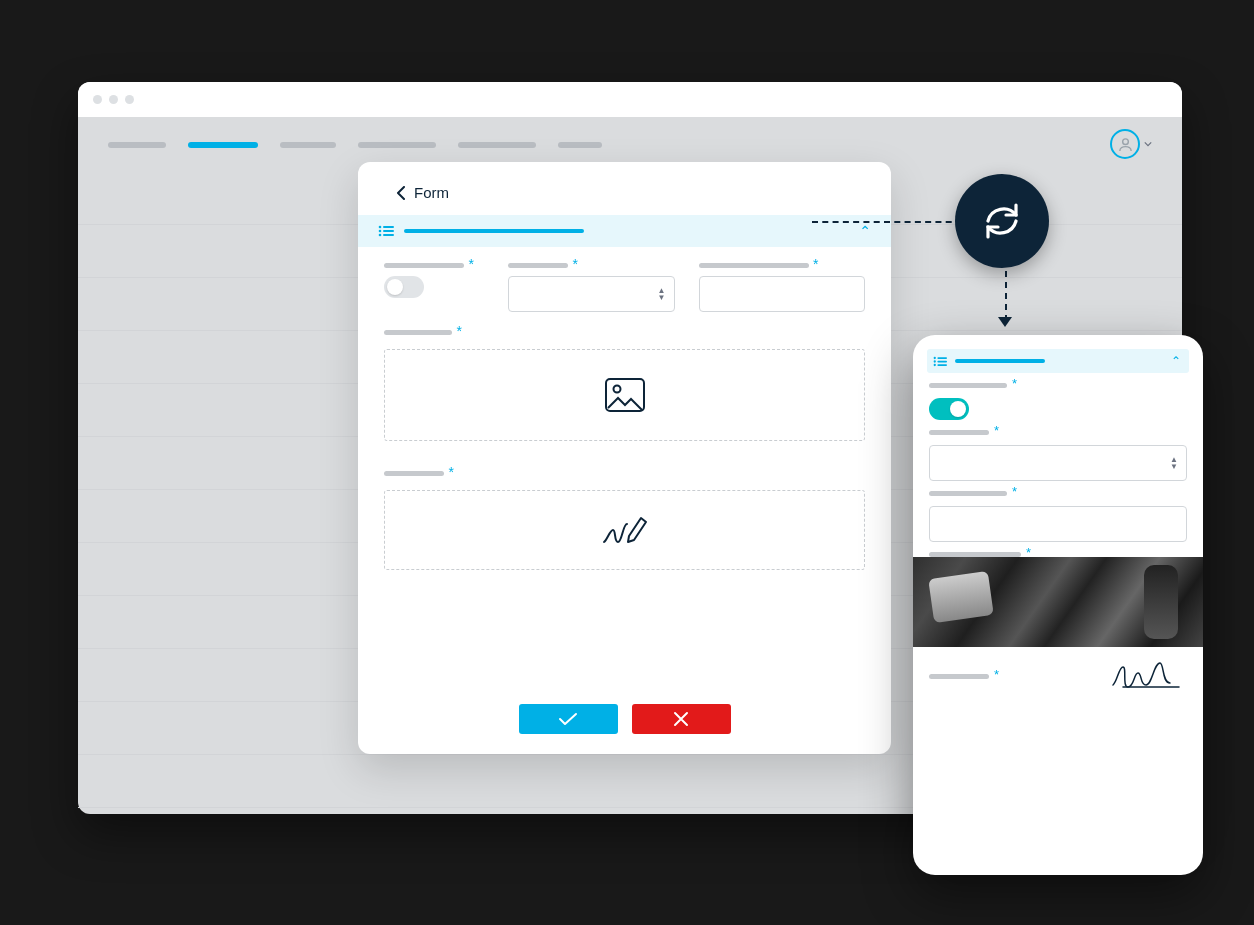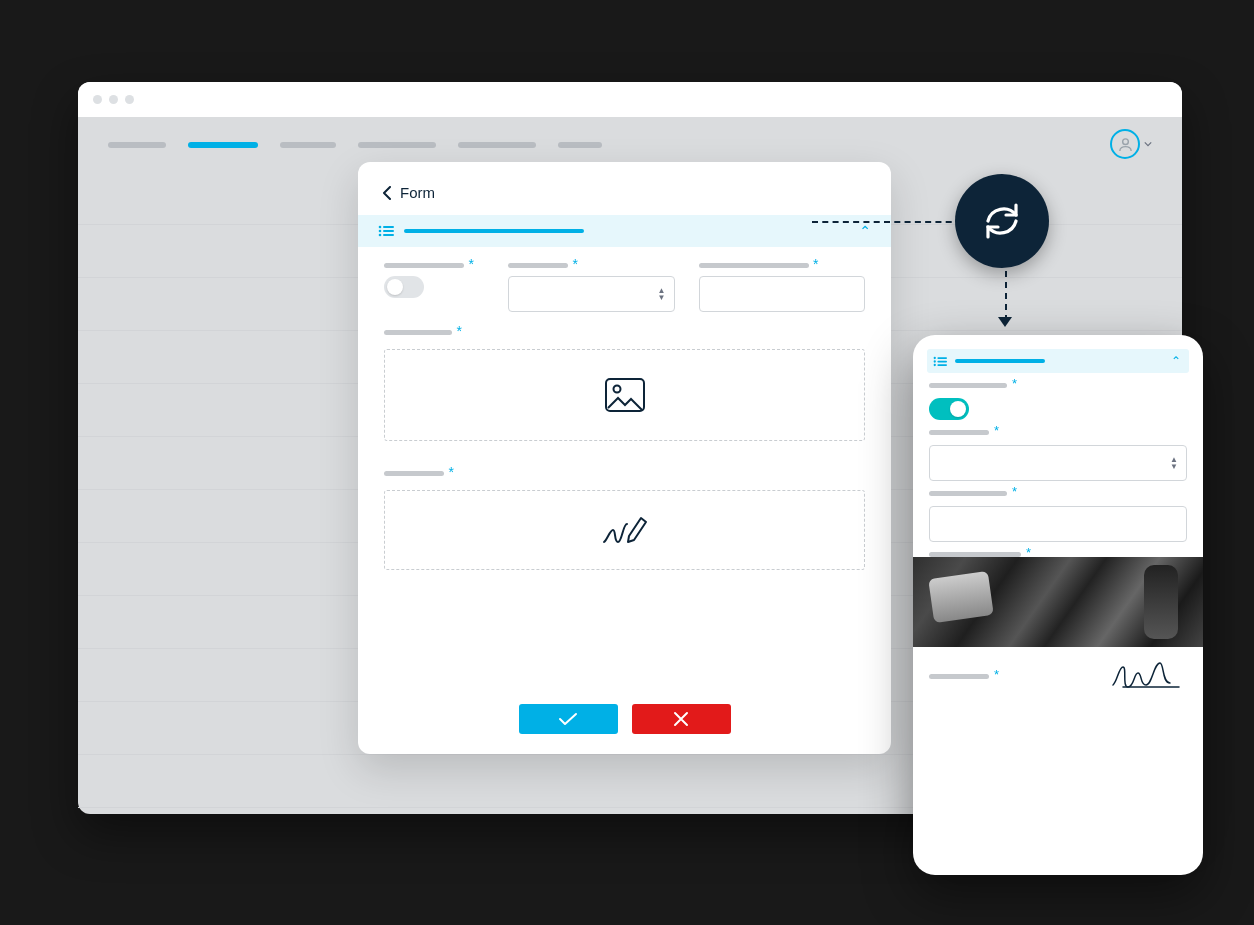--- a/index.html
+++ b/index.html
@@ -66,21 +66,21 @@
     top: 80px;
     width: 533px;
     height: 592px;
     background: #fff;
     border-radius: 12px;
     box-shadow: 0 15px 40px rgba(0,0,0,0.15);
     padding: 0;
   }
   .modal-title {
     display:flex; align-items:center;
-    padding: 22px 26px 14px 24px;
+    padding: 22px 26px 14px 38px;
     gap: 8px;
     font-size: 15px;
     color: #0d2438;
   }
   .section-bar {
     background: #e6f7fc;
     height: 32px;
     display:flex;
     align-items:center;
     padding: 0 20px;

